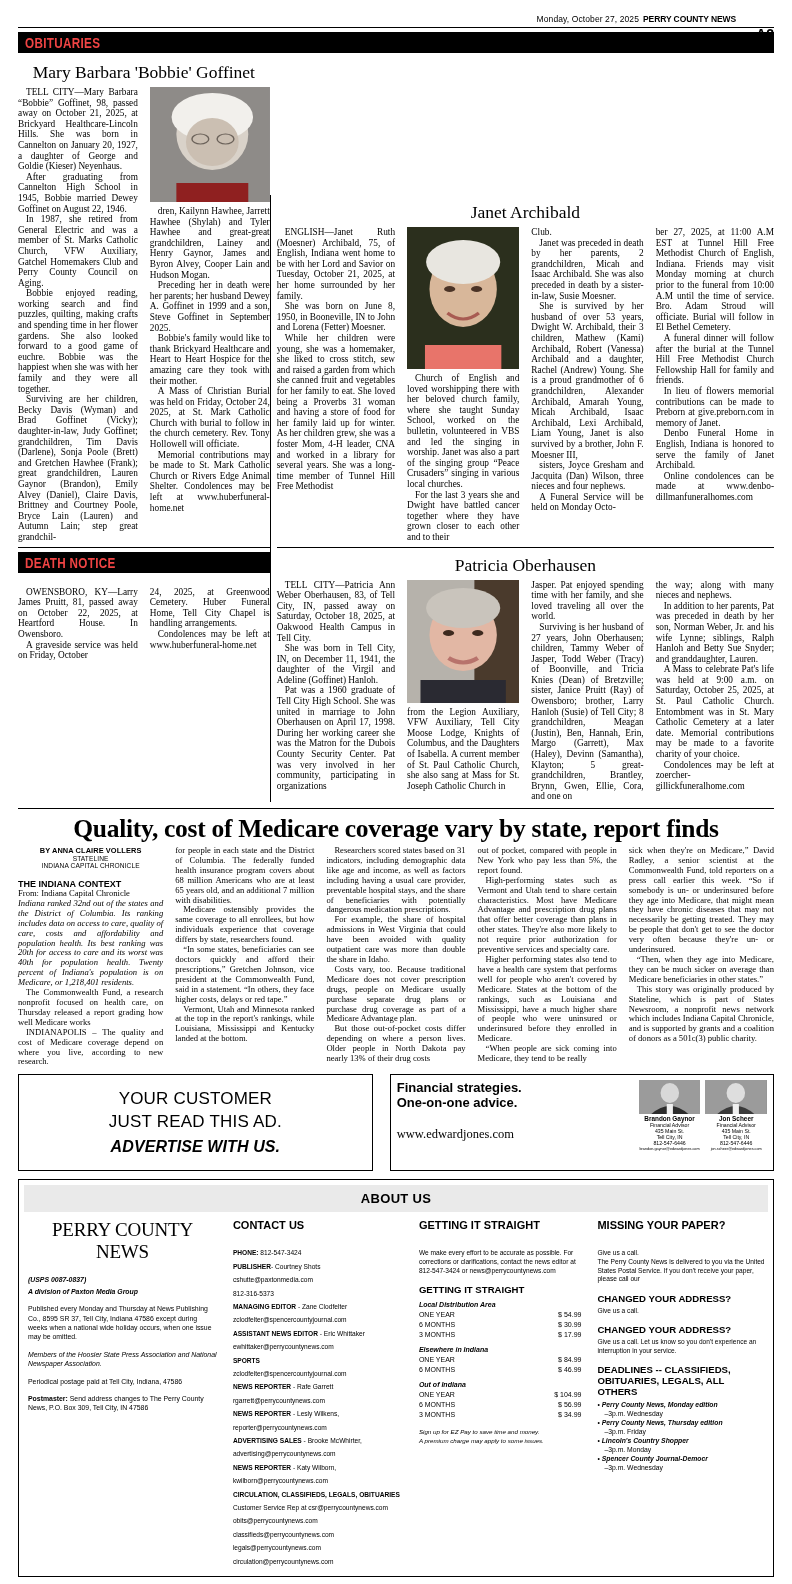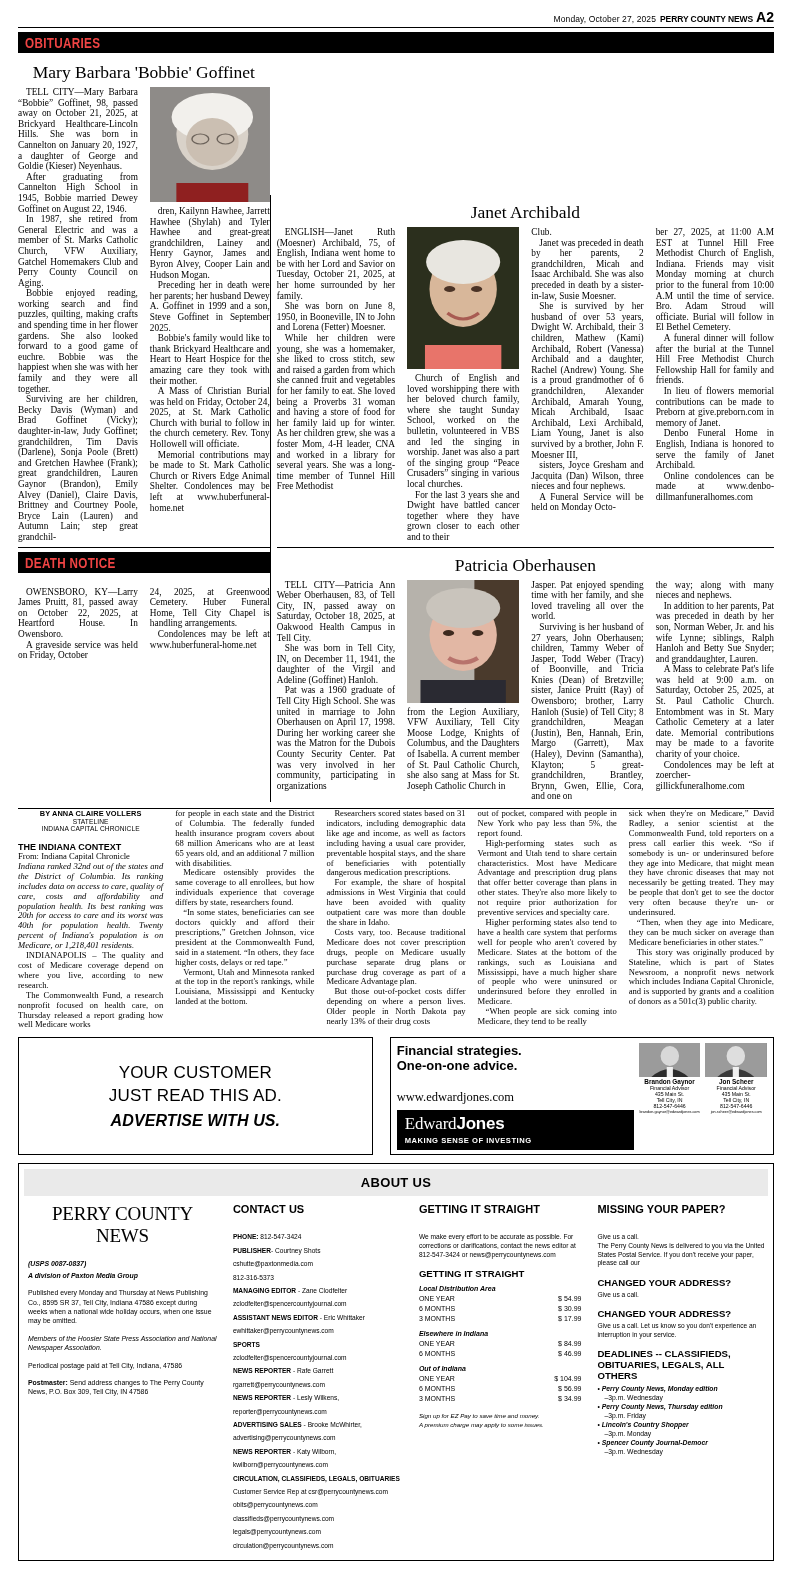--- a/index.html
+++ b/index.html
@@ -10,21 +10,21 @@
     font-family: "Liberation Serif", serif;
     color: #000;
     overflow: hidden;
   }
   .page { width: 792px; height: 1167px; padding: 0 18px; position: relative; }
 
   
   .folio { height: 26px; display:flex; align-items:flex-end; justify-content:flex-end; padding-bottom:2px; }
   .folio-date { font-family:"Liberation Sans", sans-serif; font-size:8.5px; letter-spacing:.1px; }
   .folio-paper { font-family:"Liberation Sans", sans-serif; font-weight:bold; font-size:8.5px; margin-left:4px; letter-spacing:-.1px;}
-  .folio-page { font-family:"Liberation Sans", sans-serif; font-weight:bold; font-size:14px; margin-left:3px; position:relative; top:1px;}
+  .folio-page { font-family:"Liberation Sans", sans-serif; font-weight:bold; font-size:14px; margin-left:20px; position:relative; top:18px;}
   .rule-top { border-top: 1.6px solid #000; margin: 1px 0 4px 0; }
 
   
   .banner { background:#000; color:#ef4444; height:21px; display:flex; align-items:center; padding-left:7px; }
   .banner-text { font-family:"Liberation Sans", sans-serif; font-weight:bold; font-size:15px;
                  letter-spacing:.4px; transform: scaleX(.78); transform-origin:left center; }
 
   
   .obit-title { text-align:center; font-size:17.5px; font-family:"Liberation Serif", serif; margin:7px 0 4px 0; font-weight:normal;}
   .cols { display:flex; }
@@ -252,31 +252,32 @@
           <p class="body">In addition to her parents, Pat was preceded in death by her son, Norman Weber, Jr. and his wife Lynne; siblings, Ralph Hanloh and Betty Sue Snyder; and granddaughter, Lauren.</p>
           <p class="body">A Mass to celebrate Pat's life was held at 9:00 a.m. on Saturday, October 25, 2025, at St. Paul Catholic Church. Entombment was in St. Mary Catholic Cemetery at a later date. Memorial contributions may be made to a favorite charity of your choice.</p>
           <p class="body">Condolences may be left at zoercher-gillickfuneralhome.com</p>
         </div>
       </div>
     </div>
   </div>
 
   <div class="hr-black" style="margin-top:6px;"></div>
 
+  <div class="feat-head">Quality, cost of Medicare coverage vary by state, report finds</div>
 
   <div class="feat-cols">
     <div class="feat-col" style="width:20%;">
       <div class="byline">BY ANNA CLAIRE VOLLERS</div>
       <div class="byline-sub">STATELINE</div>
       <div class="byline-sub">INDIANA CAPITAL CHRONICLE</div>
       <div class="kicker">THE INDIANA CONTEXT</div>
       <p class="feat noind">From: Indiana Capital Chronicle</p>
       <p class="feat ital noind">Indiana ranked 32nd out of the states and the District of Columbia. Its ranking includes data on access to care, quality of care, costs and affordability and population health. Its best ranking was 20th for access to care and its worst was 40th for population health. Twenty percent of Indiana's population is on Medicare, or 1,218,401 residents.</p>
+      <p class="feat">The Commonwealth Fund, a research nonprofit focused on health care, on Thursday released a report grading how well Medicare works</p>
       <p class="feat">INDIANAPOLIS – The quality and cost of Medicare coverage depend on where you live, according to new research.</p>
-      <p class="feat">The Commonwealth Fund, a research nonprofit focused on health care, on Thursday released a report grading how well Medicare works</p>
     </div>
     <div class="feat-col" style="width:20%;">
       <p class="feat noind">for people in each state and the District of Columbia. The federally funded health insurance program covers about 68 million Americans who are at least 65 years old, and an additional 7 million with disabilities.</p>
       <p class="feat">Medicare ostensibly provides the same coverage to all enrollees, but how individuals experience that coverage differs by state, researchers found.</p>
       <p class="feat">“In some states, beneficiaries can see doctors quickly and afford their prescriptions,” Gretchen Johnson, vice president at the Commonwealth Fund, said in a statement. “In others, they face higher costs, delays or red tape.”</p>
       <p class="feat">Vermont, Utah and Minnesota ranked at the top in the report's rankings, while Louisiana, Mississippi and Kentucky landed at the bottom.</p>
     </div>
     <div class="feat-col" style="width:20%;">
       <p class="feat">Researchers scored states based on 31 indicators, including demographic data like age and income, as well as factors including having a usual care provider, preventable hospital stays, and the share of beneficiaries with potentially dangerous medication prescriptions.</p>
       <p class="feat">For example, the share of hospital admissions in West Virginia that could have been avoided with quality outpatient care was more than double the share in Idaho.</p>
@@ -302,26 +303,20 @@
       <div class="l2">JUST READ THIS AD.</div>
       <div class="l3">ADVERTISE WITH US.</div>
     </div>
 
     <div class="ad-ej">
       <div class="ej-top">
         <div class="ej-left">
           <div class="ej-h1">Financial strategies.</div>
           <div class="ej-h1">One-on-one advice.</div>
           <div class="ej-url">www.edwardjones.com</div>
-          <div class="ej-logo">
-            <div class="ej-logo-main">
-              <span>Edward</span><b>Jones</b>
-            </div>
-            <div class="ej-logo-sub">MAKING SENSE OF INVESTING</div>
-          </div>
         </div>
         <div class="ej-right">
           <div class="advisor">
             <svg class="adv-photo" viewBox="0 0 60 34" preserveAspectRatio="none">
               <rect width="60" height="34" fill="#9b9b9b"></rect>
               <ellipse cx="30" cy="13" rx="9" ry="10" fill="#d8d8d8"></ellipse>
               <path d="M12 34 Q30 18 48 34 Z" fill="#2c2c2c"></path>
               <rect x="27" y="24" width="6" height="10" fill="#f0f0f0"></rect>
             </svg>
             <div class="adv-name">Brandon Gaynor</div>

